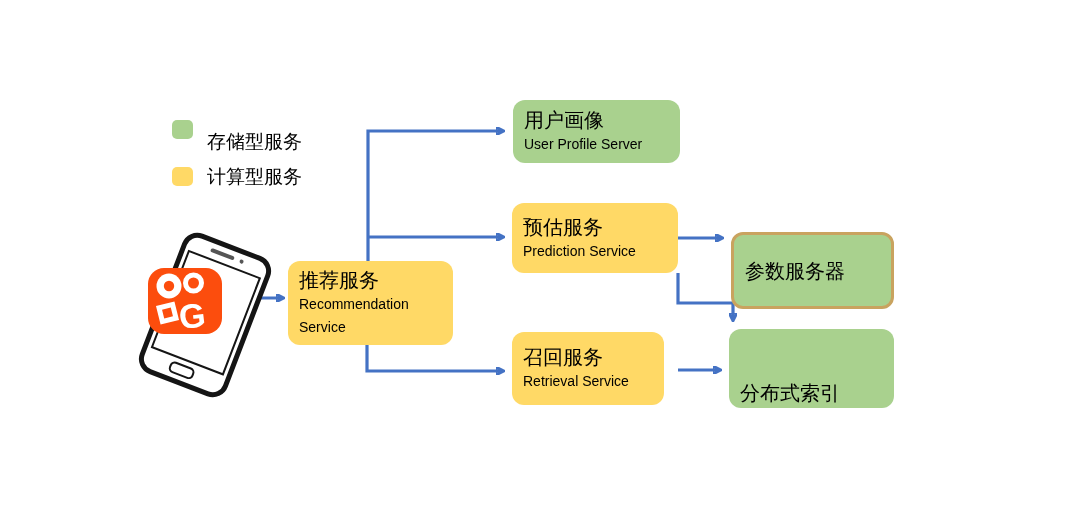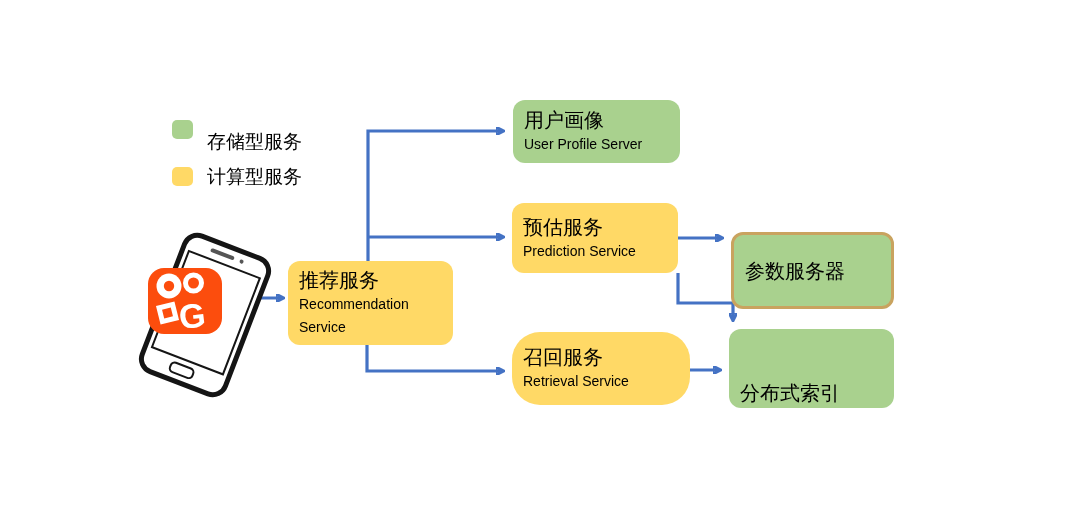--- a/index.html
+++ b/index.html
@@ -31,21 +31,21 @@
   .node .zh{font-size:20px;line-height:26px;font-weight:500;}
   .node .en{font-size:14px;line-height:23px;font-weight:500;}
   .node .en.nowrap{white-space:nowrap;}
   .compute{background:#ffd966;}
   .storage{background:#a9d18e;}
 
   #node-recommendation{left:288px;top:261px;width:165px;height:84px;}
   #node-user-profile  {left:513px;top:100px;width:167px;height:63px;}
   #node-prediction    {left:512px;top:203px;width:166px;height:70px;}
   #node-parameter     {left:731px;top:196px;width:163px;height:77px;border:3px solid #c9a35f;margin-top:36px;}
-  #node-retrieval     {left:512px;top:332px;width:178px;height:73px;border-radius:28px;}
+  #node-retrieval     {left:512px;top:332px;width:152px;height:73px;}
   #node-index         {left:729px;top:329px;width:165px;height:79px;justify-content:flex-end;}
 
   
   .phone{
     position:absolute;left:158px;top:240px;width:84px;height:140px;z-index:2;
     border:5px solid #151515;border-radius:16px;background:#fff;
     transform:rotate(21deg);
   }
   .phone-screen{position:absolute;left:3px;right:3px;top:15px;bottom:20px;border:2px solid #151515;}
   .phone-speaker{position:absolute;top:5px;left:24px;width:25px;height:4px;background:#555;border-radius:2px;}

